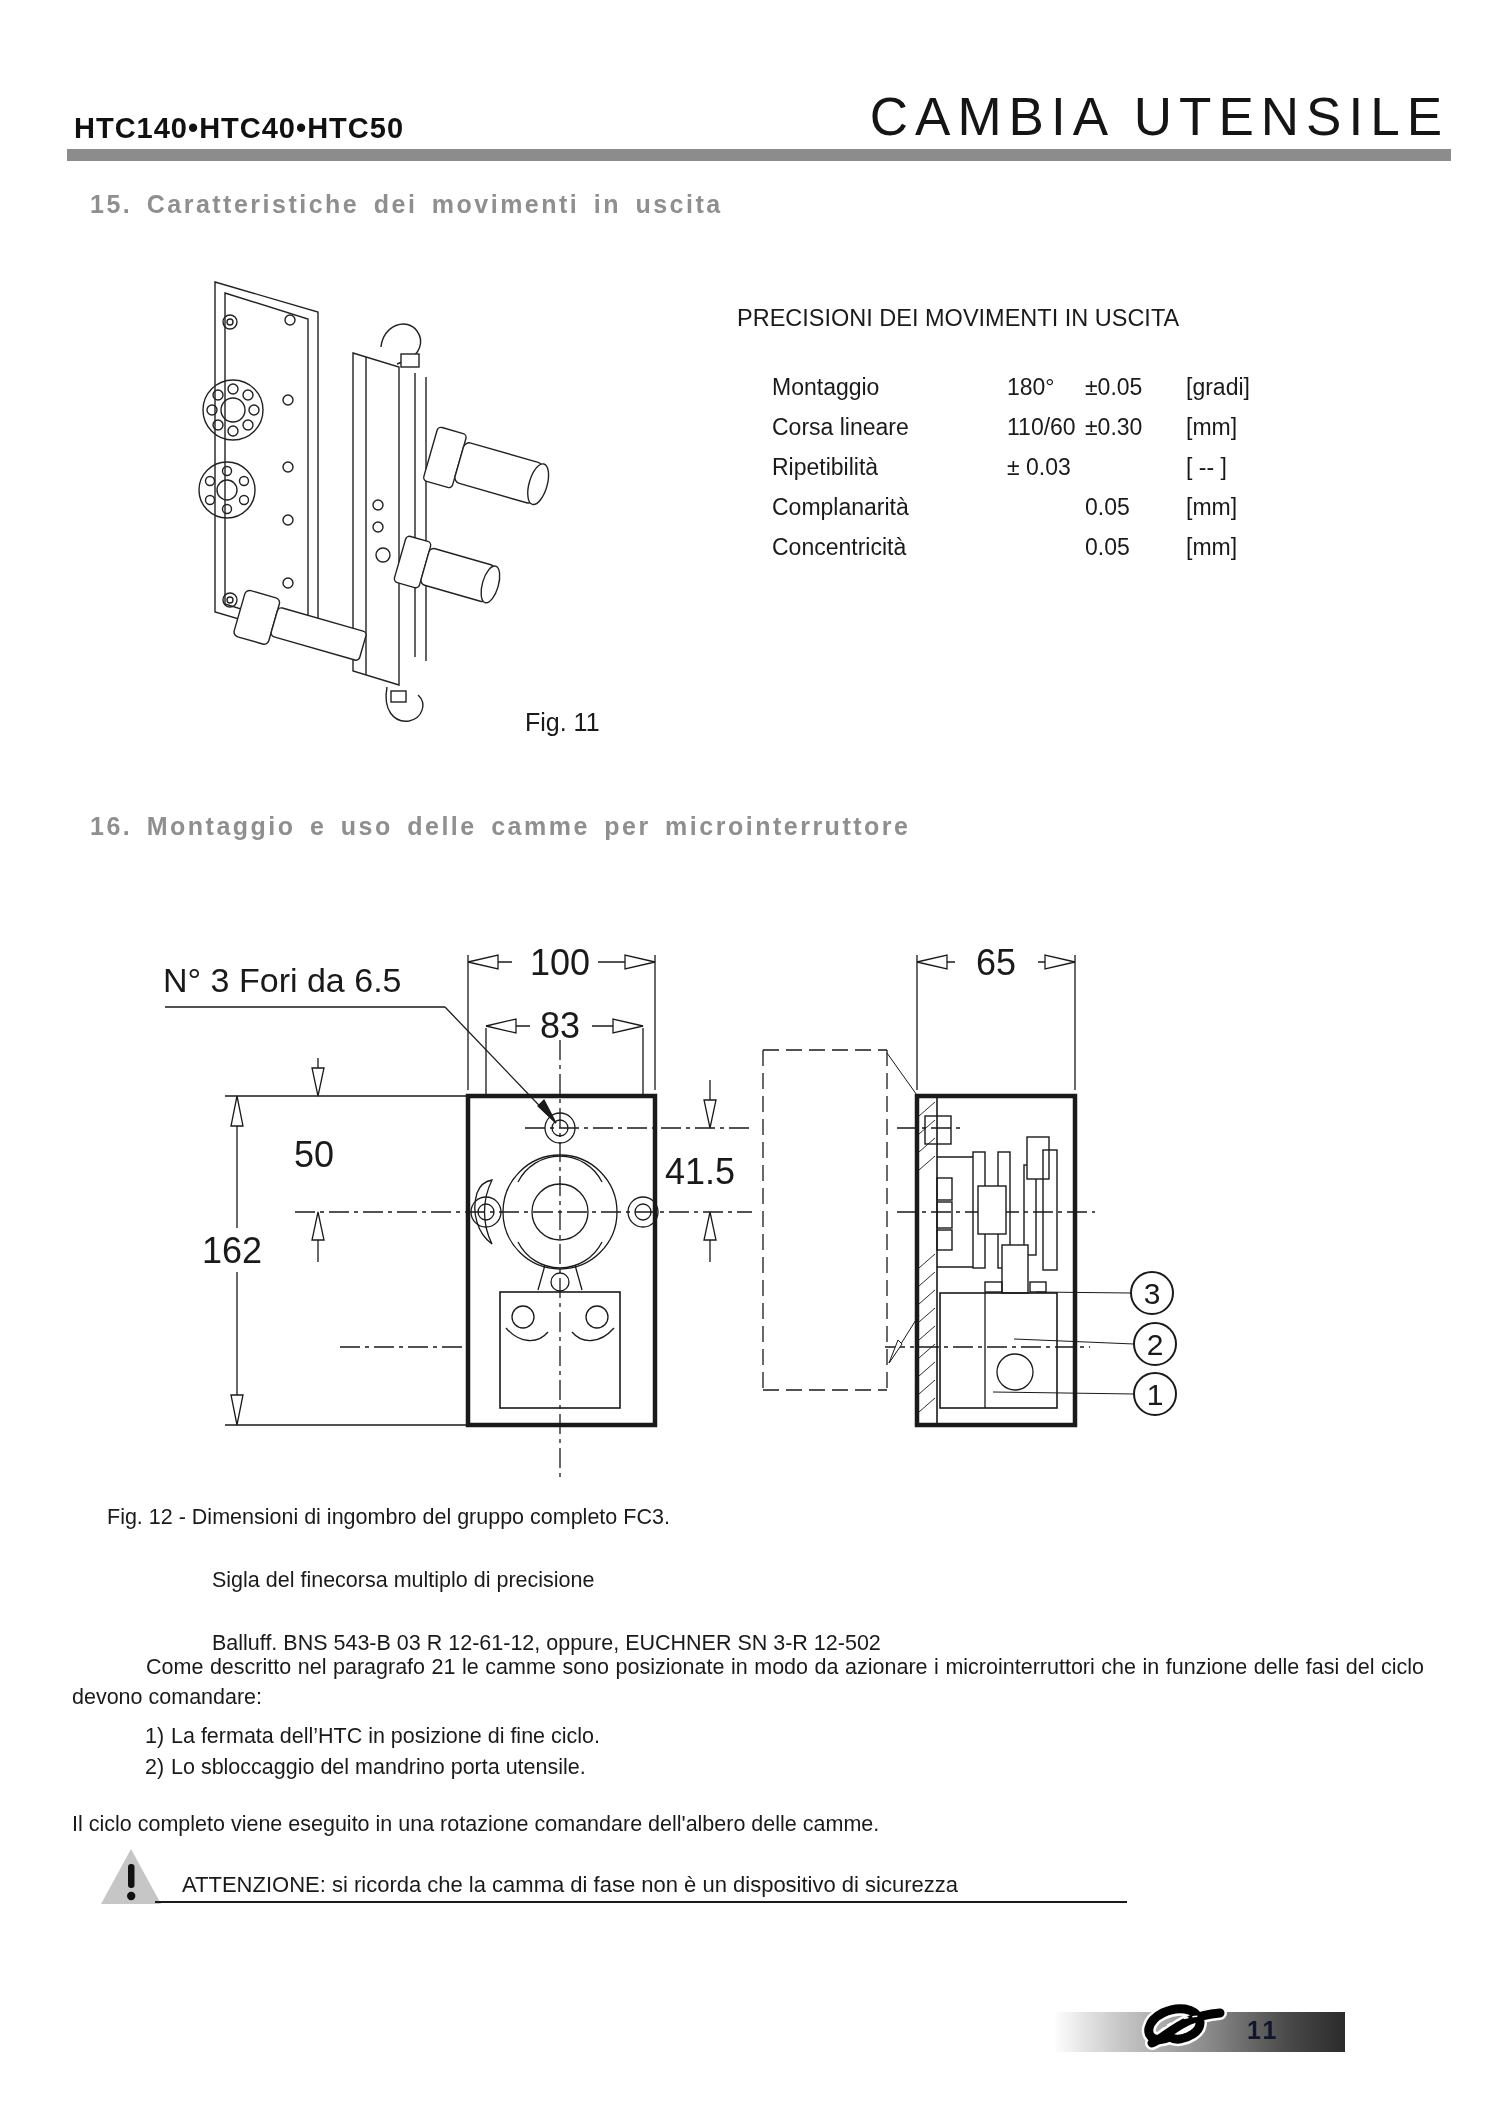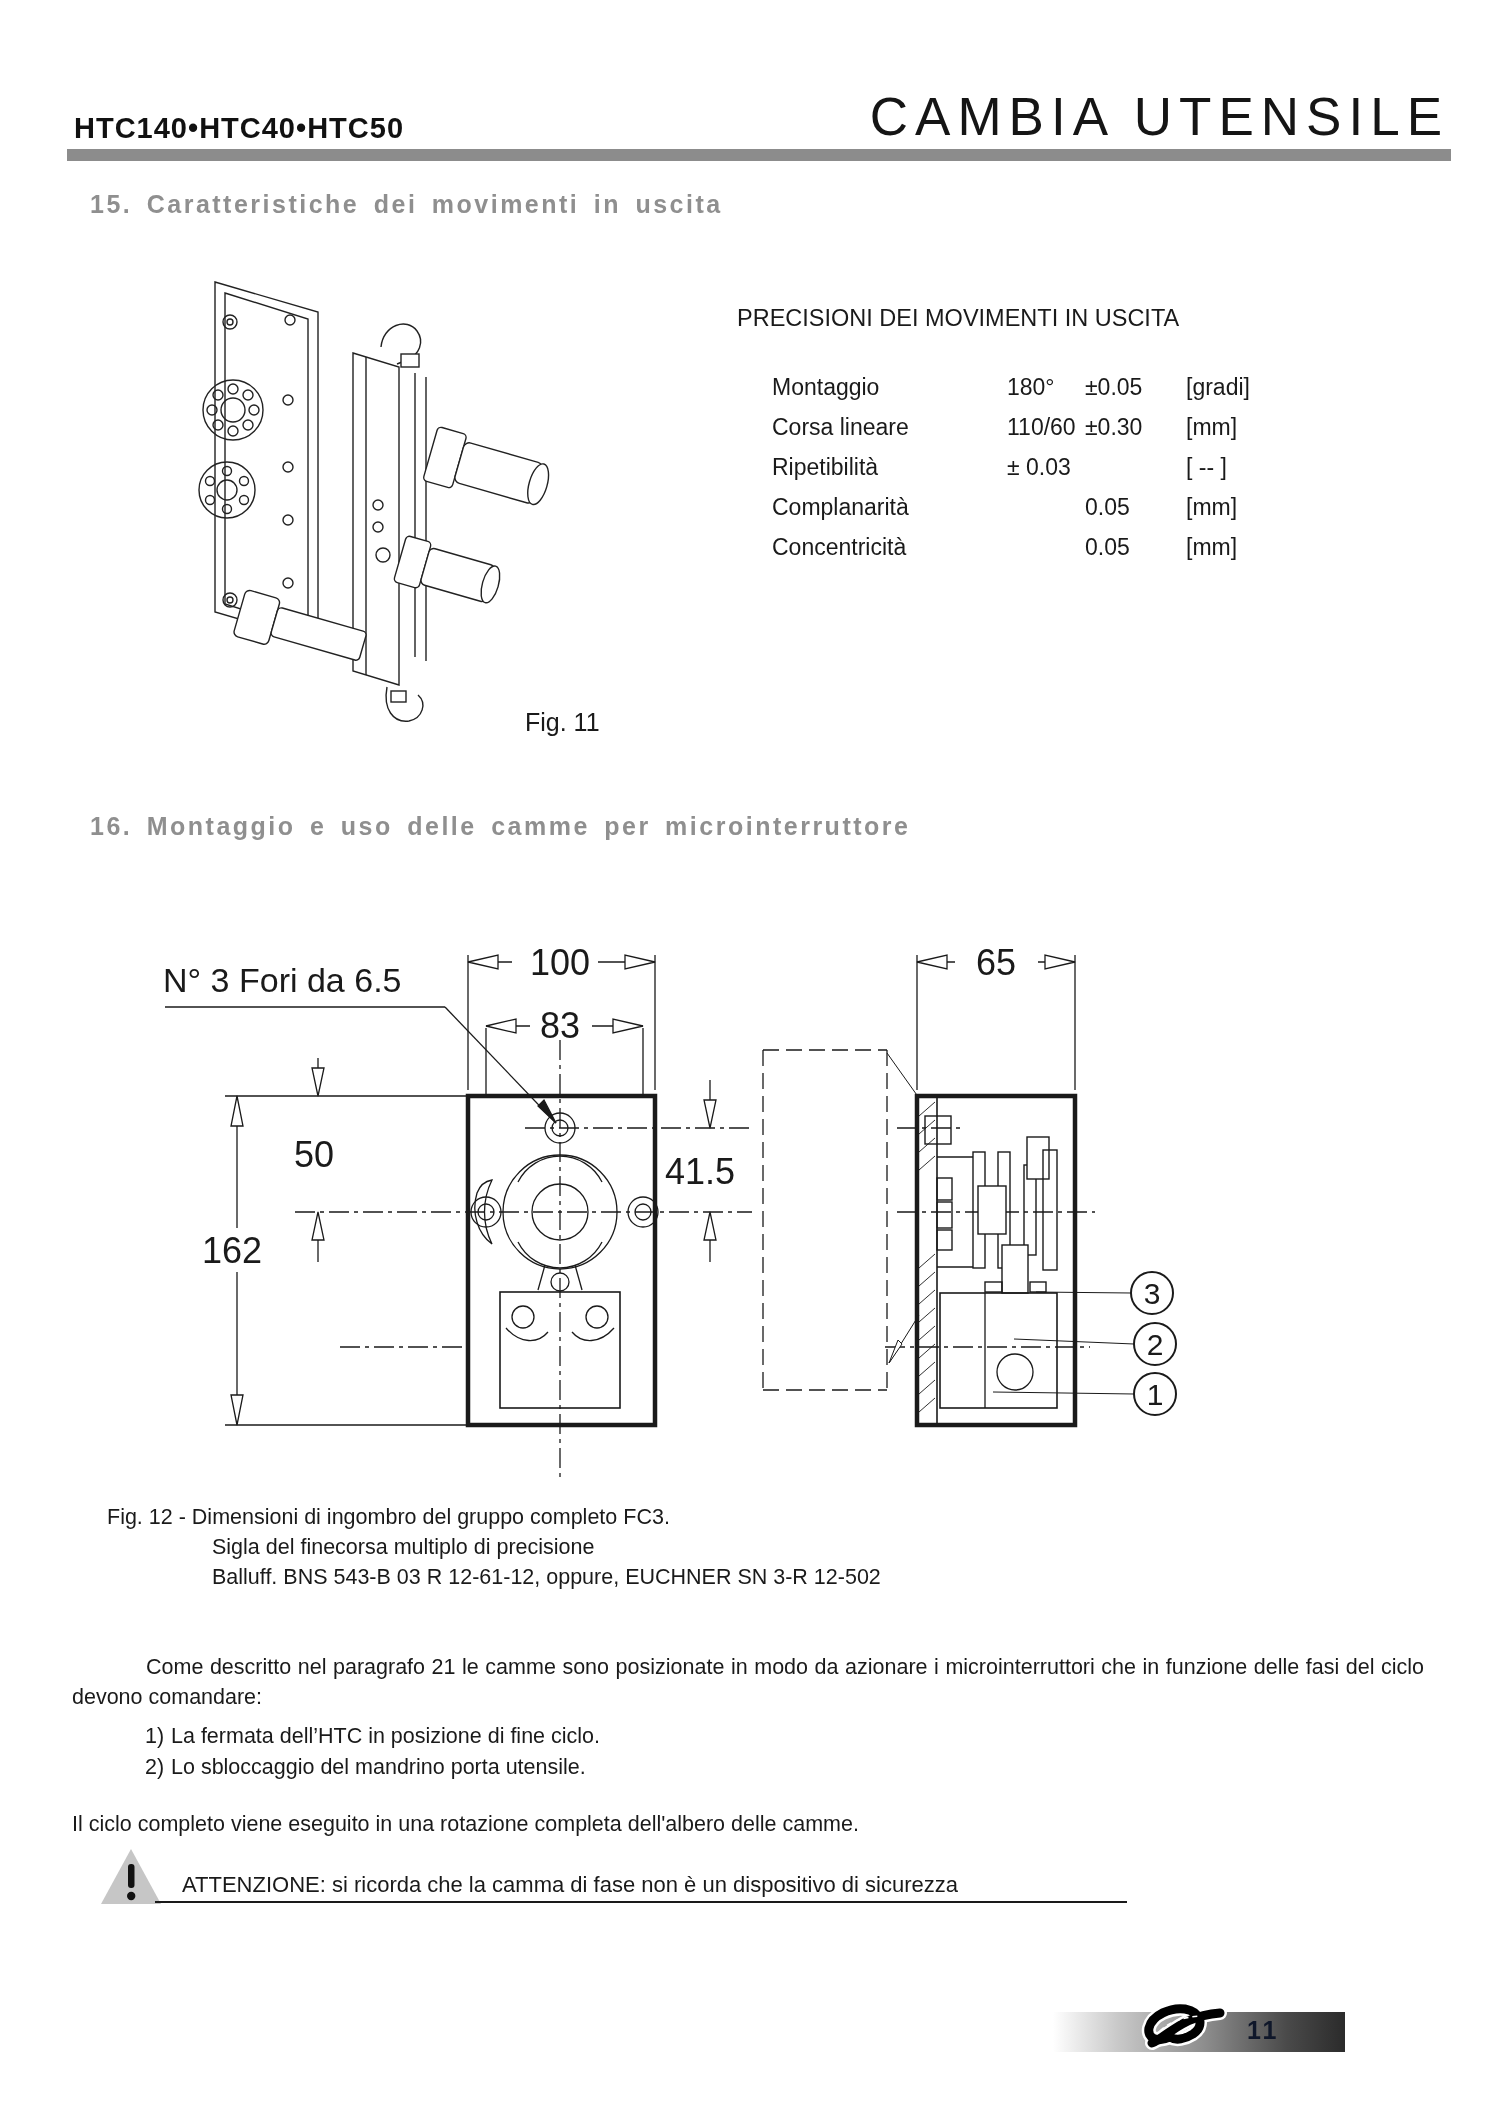--- a/index.html
+++ b/index.html
@@ -20,21 +20,21 @@
   
   .prec-title{left:737px;top:281px;font-size:23.5px;color:#1a1a1a;margin-top:24px;}
   .prec-rows{left:737px;top:374px;width:540px;}
   .prec-row{display:grid;grid-template-columns:35px 235px 78px 101px auto;height:40px;
             font-size:23px;color:#1a1a1a;align-items:start;}
   .bullet{width:13px;height:13px;border-radius:50%;background:#111;margin-top:7px;}
 
   
   .fig11-caption{left:525px;top:708px;font-size:25px;color:#1a1a1a;}
   .fig12-caption{left:107px;top:1502px;font-size:21.5px;line-height:30px;color:#1a1a1a;}
-  .fig12-caption .cont{padding-left:105px;}
+  .fig12-caption .cont{padding-left:105px;margin-top:33px;}
   .body-par{left:72px;top:1652px;width:1352px;font-size:21.5px;line-height:30px;
             text-align:justify;text-indent:74px;color:#1a1a1a;}
   .body-list{left:145px;top:1721px;font-size:21.5px;line-height:31px;color:#1a1a1a;}
   .body-list .num{display:inline-block;width:26px;}
   .body-closing{left:72px;top:1812px;font-size:21.5px;color:#1a1a1a;}
 
   
   .warn-text{left:182px;top:1872px;font-size:22px;color:#1a1a1a;}
   .warn-line{left:155px;top:1901px;width:972px;height:2px;background:#1a1a1a;}
 
@@ -331,21 +331,21 @@
 
   <div class="abs body-par">Come descritto nel paragrafo 21 le camme sono posizionate in modo da azionare i microinterruttori che in funzione delle fasi del ciclo devono comandare:</div>
   <div class="abs body-list">
     <div>
       <span class="num">1)</span><span>La fermata dell’HTC in posizione di fine ciclo.</span>
     </div>
     <div>
       <span class="num">2)</span><span>Lo sbloccaggio del mandrino porta utensile.</span>
     </div>
   </div>
-  <div class="abs body-closing">Il ciclo completo viene eseguito in una rotazione completa dell'albero delle camme.</div>
+  <div class="abs body-closing">Il ciclo completo viene eseguito in una rotazione comandare dell'albero delle camme.</div>
 
   <svg class="abs" style="left:99px;top:1847px" width="64" height="60" viewBox="0 0 64 60">
     <polygon points="32,2 62,57 2,57" fill="#c6c6c6"></polygon>
     <rect x="29" y="17" width="6.5" height="24" rx="3" fill="#111"></rect>
     <circle cx="32.2" cy="49" r="4.2" fill="#111"></circle>
   </svg>
   <div class="abs warn-text">ATTENZIONE: si ricorda che la camma di fase non è un dispositivo di sicurezza</div>
   <div class="abs warn-line"></div>
 
   <div class="abs footer-bar"></div>

